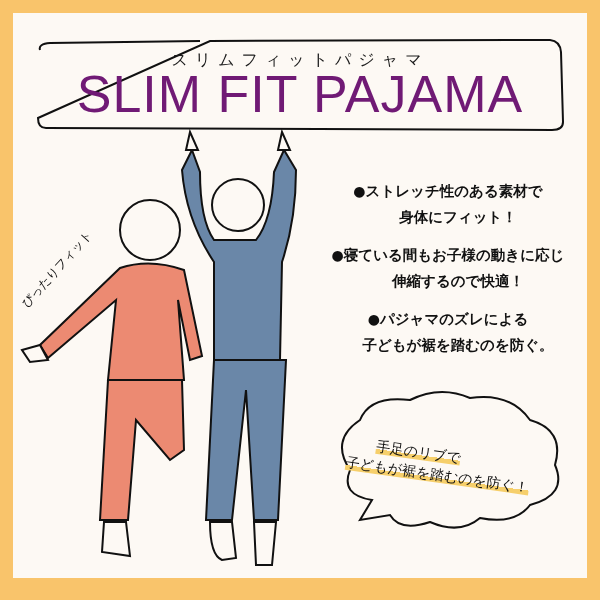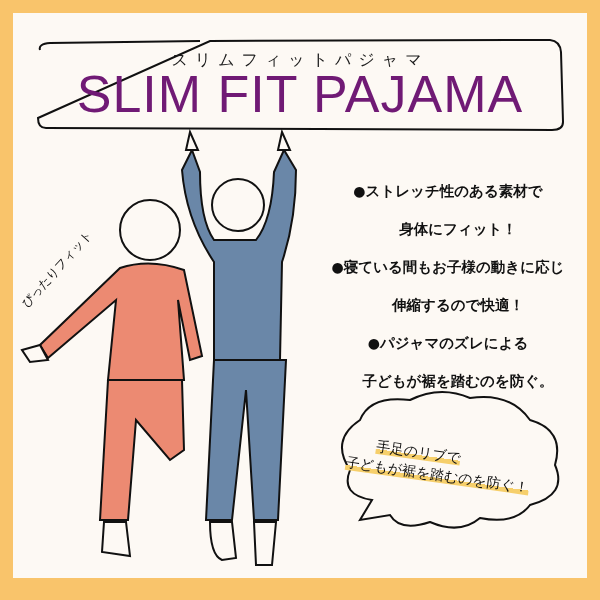--- a/index.html
+++ b/index.html
@@ -5,21 +5,21 @@
   html, body { margin:0; padding:0; }
   body { width:600px; height:600px; overflow:hidden; background:#fcc66e; font-family:"DejaVu Sans", sans-serif; }
   .card { position:absolute; left:0; top:0; width:600px; height:600px; background:#f9c46b; }
   .inner { position:absolute; left:13px; top:13px; width:574px; height:565px; background:#fdf9f4; }
   .title-box { position:absolute; left:30px; top:38px; width:540px; height:96px; }
   .title-box svg { position:absolute; left:0; top:0; }
   .title-kana { position:absolute; left:0; width:100%; top:12px; text-align:center; font-size:16px; letter-spacing:7px; color:#1a1a1a; }
   .title-main { position:absolute; left:0; width:100%; top:26px; text-align:center; font-family:"Liberation Sans", sans-serif; font-size:52px; letter-spacing:1px; color:#701a75; font-weight:400; }
   .bullets { position:absolute; left:308px; top:178px; width:280px; color:#111; font-weight:bold; font-size:14.5px; line-height:26px;text-align:center; }
   .bullet { margin-bottom:12px; }
-  .bullet .line2 { padding-left:20px; display:block;margin-top:12px; }
+  .bullet .line2 { padding-left:20px; display:block; }
   .bullet .dot { font-size:14px; }
   .bubble-text { position:absolute; left:350px; top:432px; transform:rotate(8deg); transform-origin:left top; font-size:14px; color:#111; line-height:20px; }
   .hl { background:linear-gradient(transparent 70%, #f6cf6b 70%); }
   .hand-note { position:absolute; left:18px; top:300px; transform:rotate(-48deg); transform-origin:left top; font-size:12px; color:#111; }
   .figures { position:absolute; left:0; top:0; }
 </style>
 </head>
 <body>
 
 <div class="card">

